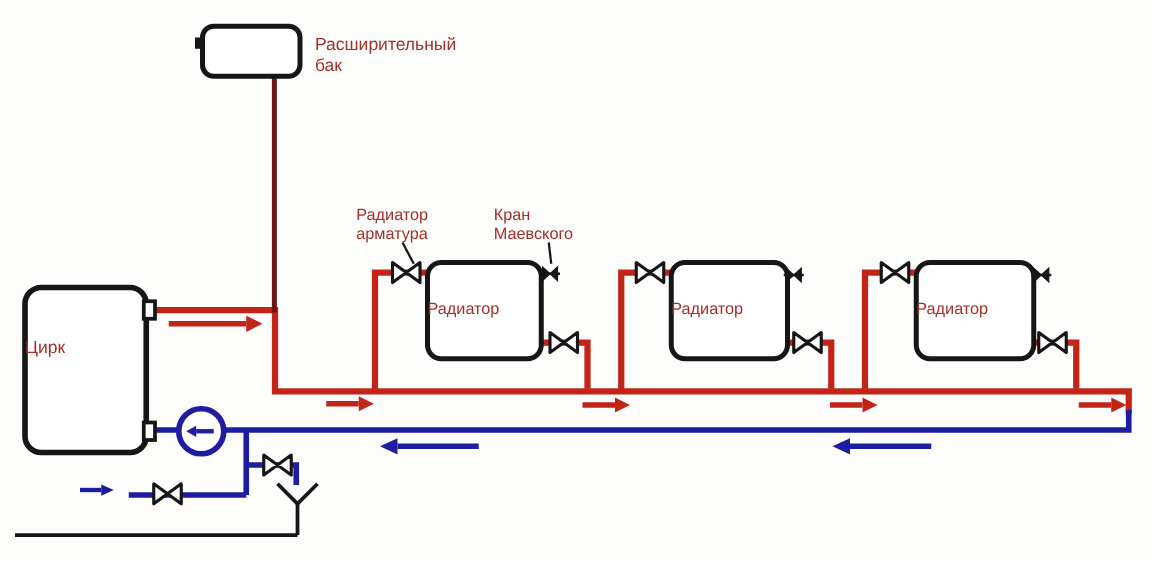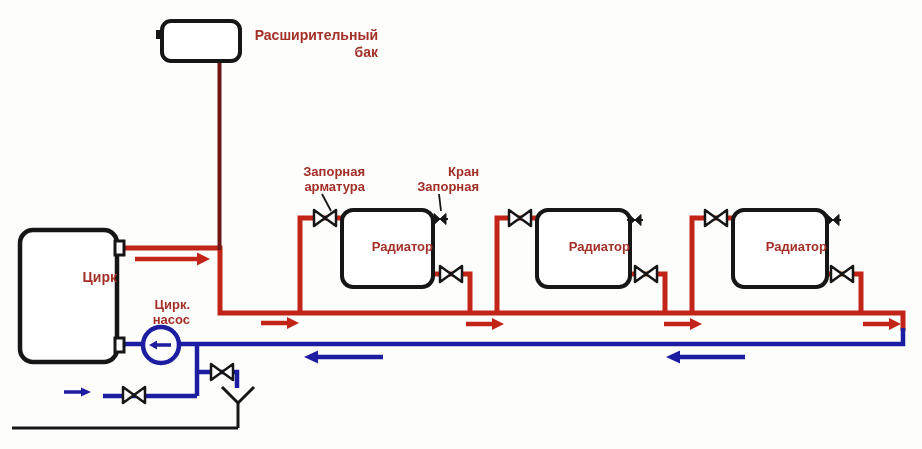--- a/index.html
+++ b/index.html
@@ -10,22 +10,22 @@
   .stage{
     position:relative;
     width:922px;height:449px;
     background:var(--bg,#fdfdfc);
     overflow:hidden;
   }
   .stage svg{position:absolute;left:0;top:0;}
   .lbl{
     position:absolute;
     color:var(--label-red,#a33028);
-    font-weight:bold;
-    text-align:right;
+    font-weight:normal;
+    text-align:left;
     line-height:15px;
     font-size:13px;
     user-select:none;
   }
   .lbl.big{font-size:14px;line-height:17px;}
 </style>
 </head>
 <body>
 
 <div class="stage">
@@ -116,26 +116,25 @@
     </g>
 
     <g stroke="var(--diagram-black)" stroke-width="1.8">
       <line x1="322" y1="194" x2="331" y2="211"></line>
       <line x1="439" y1="194" x2="441" y2="211"></line>
     </g>
   </svg>
 
   <div class="lbl big" style="left:252px;top:27px;width:126px;">Расширительный бак</div>
 
-  <div class="lbl" style="left:285px;top:164px;width:80px;">Запорная арматура</div>
+  <div class="lbl" style="left:285px;top:164px;width:80px;">Радиатор арматура</div>
 
-  <div class="lbl" style="left:395px;top:164px;width:84px;">Кран Запорная</div>
+  <div class="lbl" style="left:395px;top:164px;width:84px;">Кран Маевского</div>
 
   <div class="lbl big" style="left:20px;top:269px;width:97px;">Цирк</div>
 
-  <div class="lbl" style="left:134px;top:297px;width:56px;">Цирк. насос</div>
 
   <div class="lbl" style="left:342px;top:239px;width:91px;">Радиатор</div>
 
   <div class="lbl" style="left:537px;top:239px;width:93px;">Радиатор</div>
 
   <div class="lbl" style="left:733px;top:239px;width:94px;">Радиатор</div>
 </div>
 
 </body></html>

